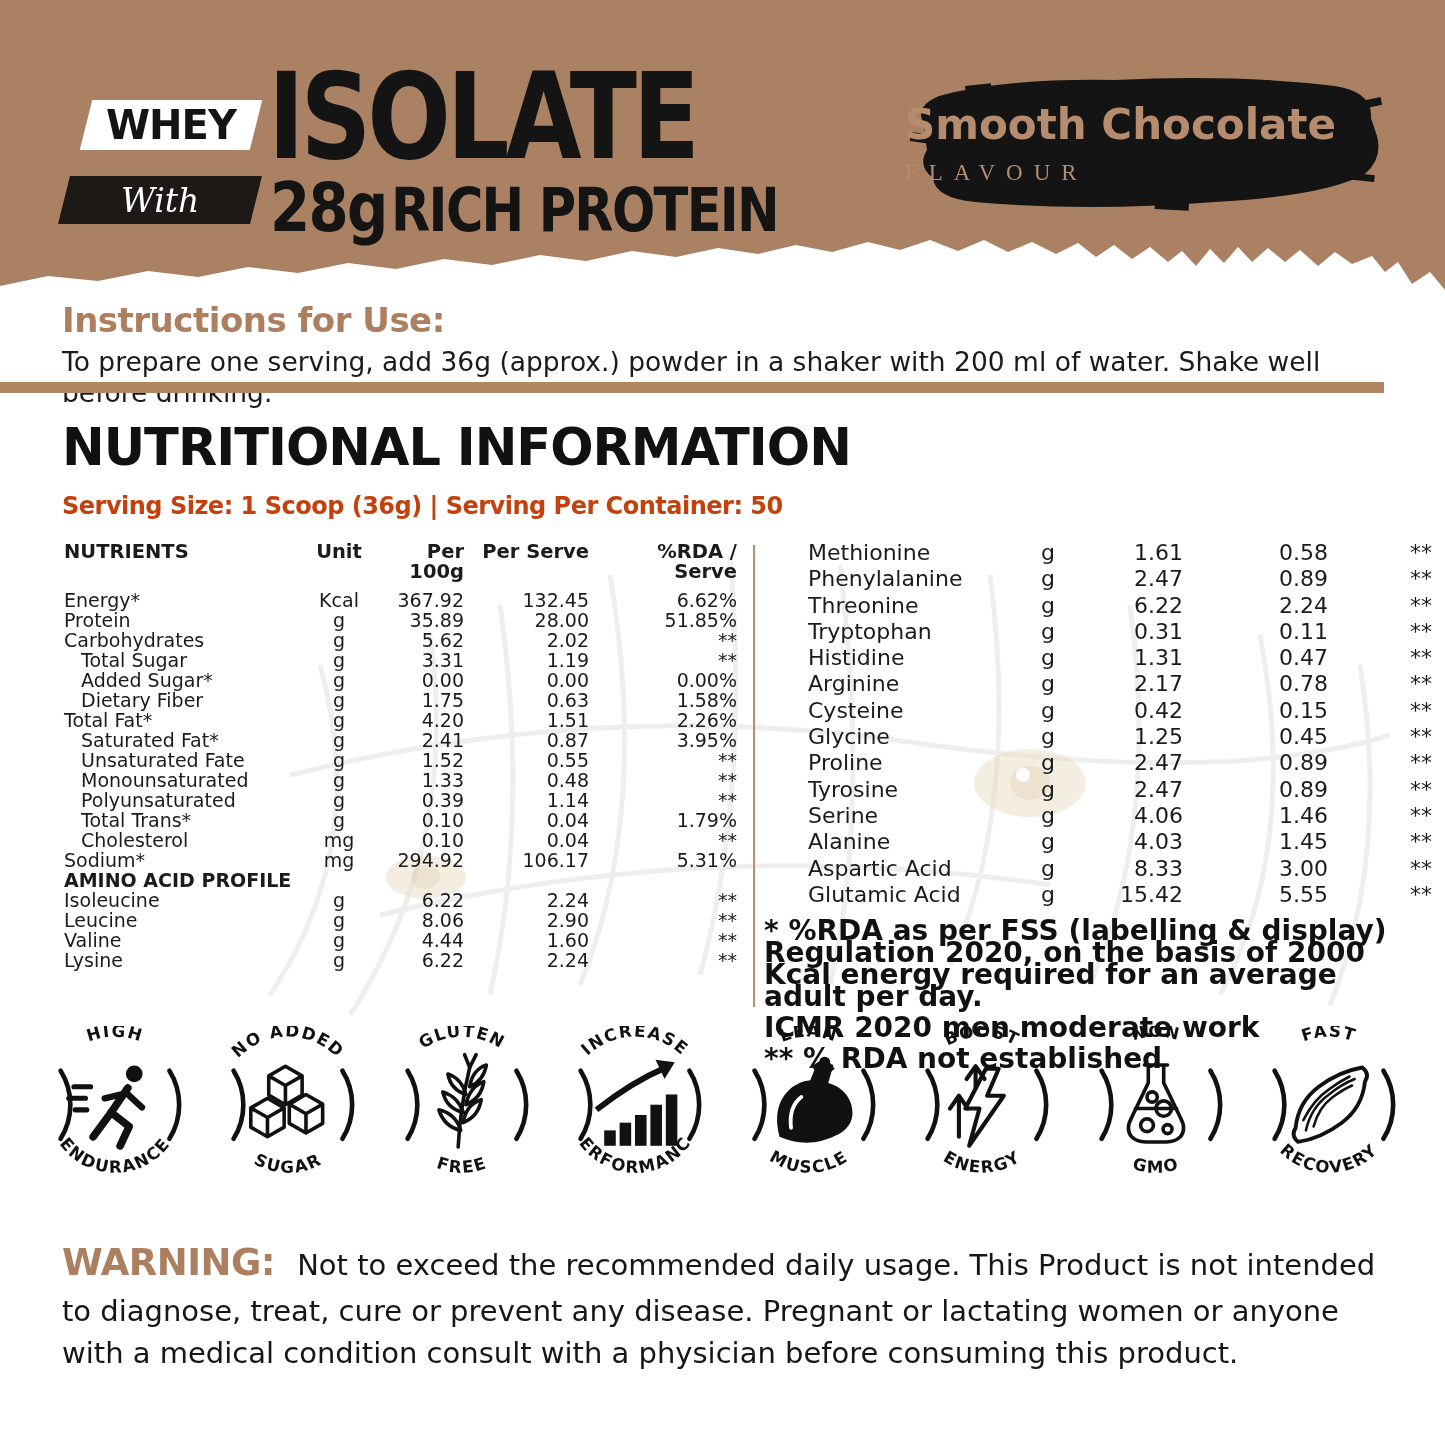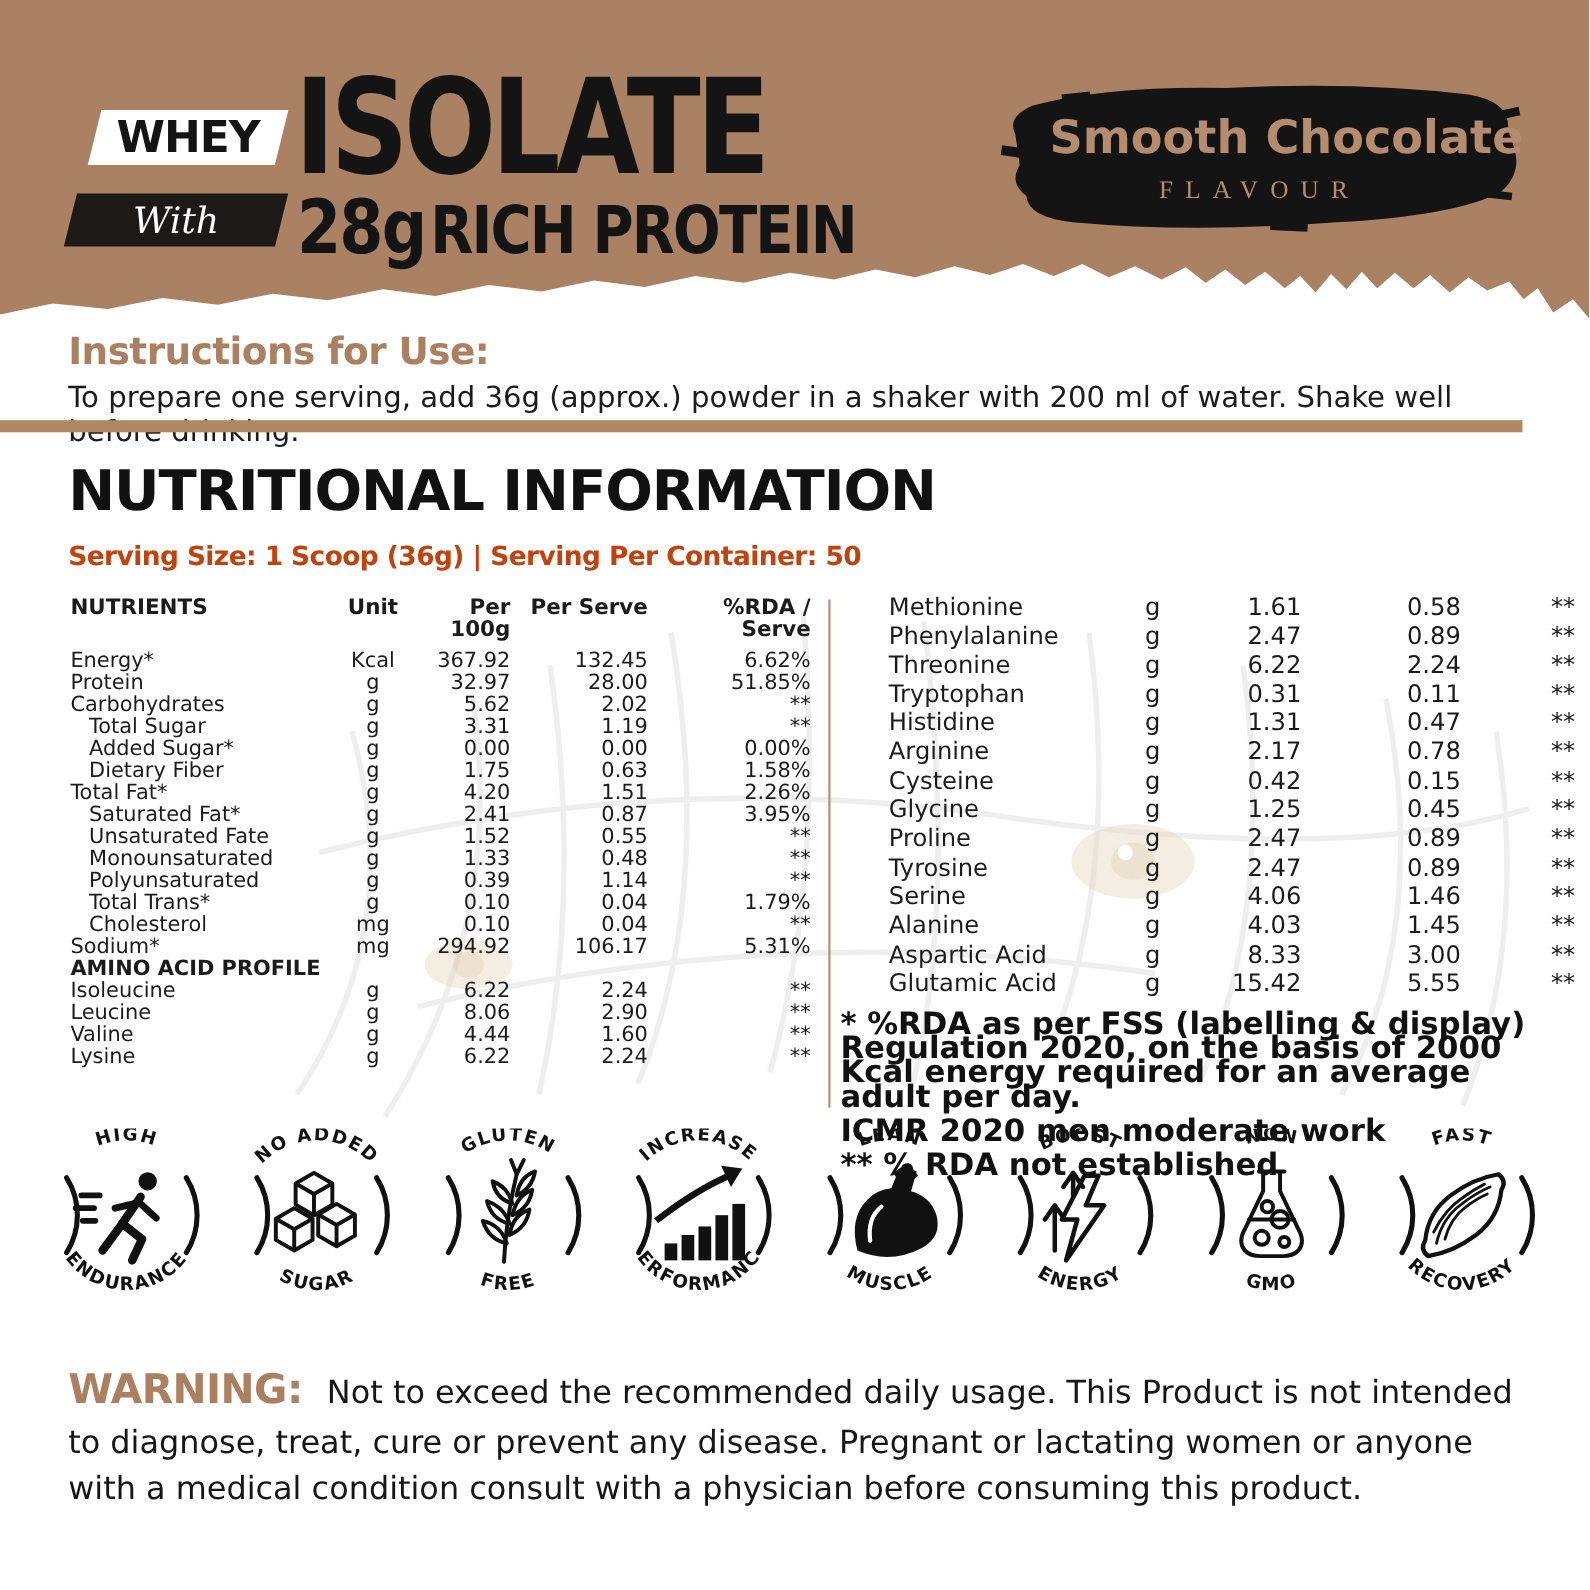--- a/index.html
+++ b/index.html
@@ -15,23 +15,23 @@
                  letter-spacing:-5px;color:#141414;transform:scaleX(.82);transform-origin:left top;white-space:nowrap;}
   .with-box{position:absolute;left:64px;top:176px;width:192px;height:48px;background:#1d1916;
             transform:skewX(-14deg);display:flex;align-items:center;justify-content:center;}
   .with-box span{transform:skewX(14deg);font-family:"DejaVu Serif",serif;font-style:italic;
                  font-size:33px;color:#ffffff;}
   .protein-line{position:absolute;left:270px;top:168px;white-space:nowrap;transform:scaleX(.85);
                 transform-origin:left top;color:#141414;}
   .protein-line .amt{font-weight:bold;font-size:68px;letter-spacing:-2px;}
   .protein-line .rest{font-weight:bold;font-size:60px;letter-spacing:-2px;}
   .flavour-wrap{position:absolute;left:905px;top:62px;width:480px;height:170px;}
-  .flavour-text{position:absolute;left:0;top:38px;width:100%;text-align:right;
+  .flavour-text{position:absolute;left:0;top:38px;width:100%;text-align:left;
                 font-weight:bold;font-size:42px;color:#b58c6d;letter-spacing:0;}
-  .flavour-word{position:absolute;left:0;top:98px;width:100%;text-align:center;
+  .flavour-word{position:absolute;left:0;top:98px;width:100%;
                 font-family:"Liberation Serif",serif;font-size:23px;letter-spacing:11px;color:#b58c6d;}
 
   
   .instructions{position:absolute;left:62px;top:300px;width:1330px;}
   .instructions h2{margin:0;font-size:34px;color:#ab7f5f;letter-spacing:-.5px;}
   .instructions p{margin:6px 0 0 0;font-size:26.5px;color:#1b1b1b;}
   .brown-bar{position:absolute;left:0;top:382px;width:1384px;height:11px;background:#b08663;}
 
   
   .nutri-h1{position:absolute;left:62px;top:418px;font-size:51px;font-weight:bold;letter-spacing:-1px;color:#111;}
@@ -158,21 +158,21 @@
         <div class="trow">
           <div class="c c0">Energy*</div>
           <div class="c c1">Kcal</div>
           <div class="c c2">367.92</div>
           <div class="c c3">132.45</div>
           <div class="c c4">6.62%</div>
         </div>
         <div class="trow">
           <div class="c c0">Protein</div>
           <div class="c c1">g</div>
-          <div class="c c2">32.97</div>
+          <div class="c c2">35.89</div>
           <div class="c c3">28.00</div>
           <div class="c c4">51.85%</div>
         </div>
         <div class="trow">
           <div class="c c0">Carbohydrates</div>
           <div class="c c1">g</div>
           <div class="c c2">5.62</div>
           <div class="c c3">2.02</div>
           <div class="c c4">**</div>
         </div>

